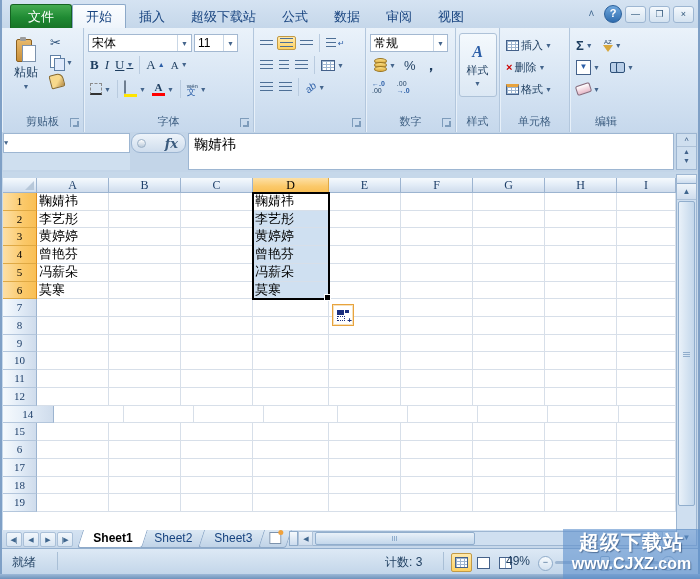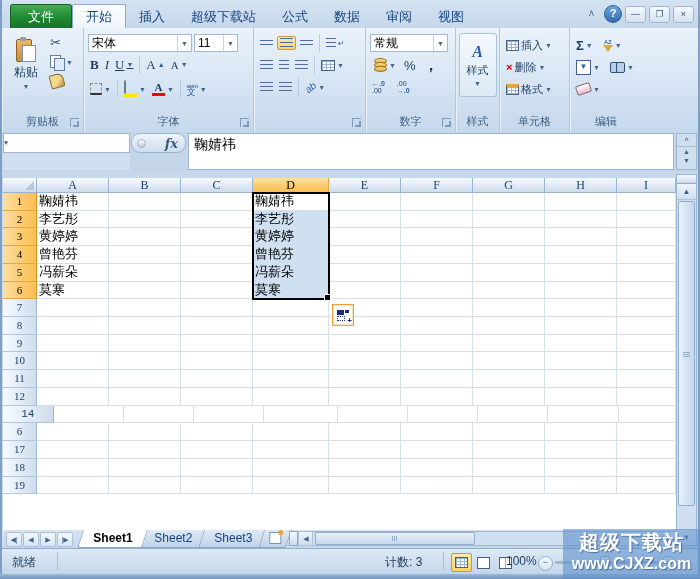--- a/index.html
+++ b/index.html
@@ -584,21 +584,33 @@
         <div class="cell" style="width: 72px;"></div>
         <div class="cell" style="width: 72px;"></div>
         <div class="cell" style="width: 76px;"></div>
         <div class="cell" style="width: 72px;"></div>
         <div class="cell" style="width: 72px;"></div>
         <div class="cell" style="width: 72px;"></div>
         <div class="cell" style="width: 72px;"></div>
         <div class="cell" style="width: 59px;"></div>
       </div>
       <div class="grow">
-        <div class="rh" style="width: 52px; font-family: Liberation Mono, monospace;">14</div>
+        <div class="rh" style="width: 52px;">14</div>
+        <div class="cell" style="width: 72px;"></div>
+        <div class="cell" style="width: 72px;"></div>
+        <div class="cell" style="width: 72px;"></div>
+        <div class="cell" style="width: 76px;"></div>
+        <div class="cell" style="width: 72px;"></div>
+        <div class="cell" style="width: 72px;"></div>
+        <div class="cell" style="width: 72px;"></div>
+        <div class="cell" style="width: 72px;"></div>
+        <div class="cell" style="width: 59px;"></div>
+      </div>
+      <div class="grow">
+        <div class="rh" style="width: 34px;">15</div>
         <div class="cell" style="width: 72px;"></div>
         <div class="cell" style="width: 72px;"></div>
         <div class="cell" style="width: 72px;"></div>
         <div class="cell" style="width: 76px;"></div>
         <div class="cell" style="width: 72px;"></div>
         <div class="cell" style="width: 72px;"></div>
         <div class="cell" style="width: 72px;"></div>
         <div class="cell" style="width: 72px;"></div>
         <div class="cell" style="width: 59px;"></div>
       </div>
@@ -704,21 +716,21 @@
       <span class="vb on">
           <span class="i-grid"></span>
         </span>
       <span class="vb">
           <span class="pg"></span>
         </span>
       <span class="vb">
           <span class="pg split"></span>
         </span>
     </div>
-    <span class="st-zoom">100%</span>
+    <span class="st-zoom">49%</span>
     <div class="zslider">
       <span class="zbtn minus">−</span>
       <span class="ztrack"></span>
       <span class="zthumb"></span>
       <span class="zbtn plus">+</span>
     </div>
   </div>
 
   <div class="watermark">
     <div class="l1">超级下载站</div>

